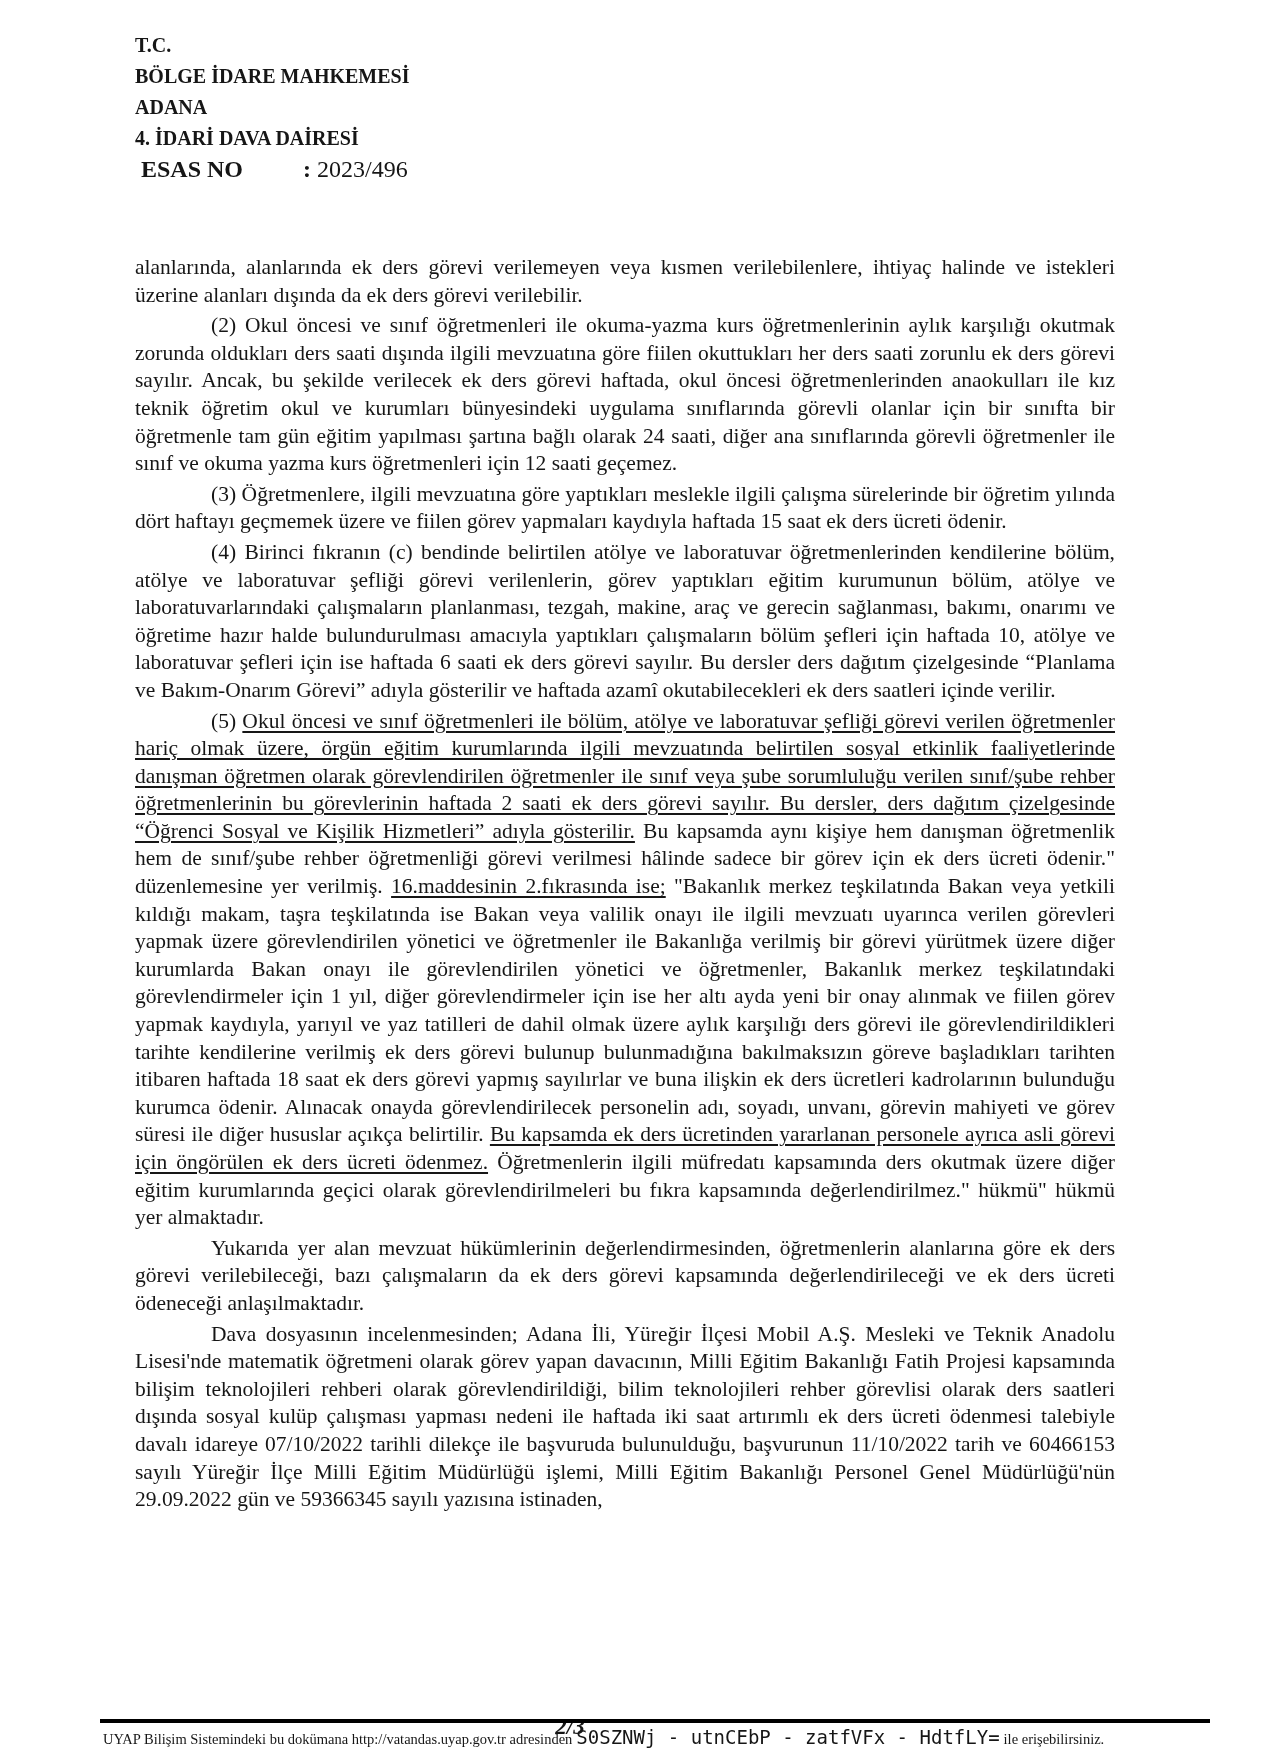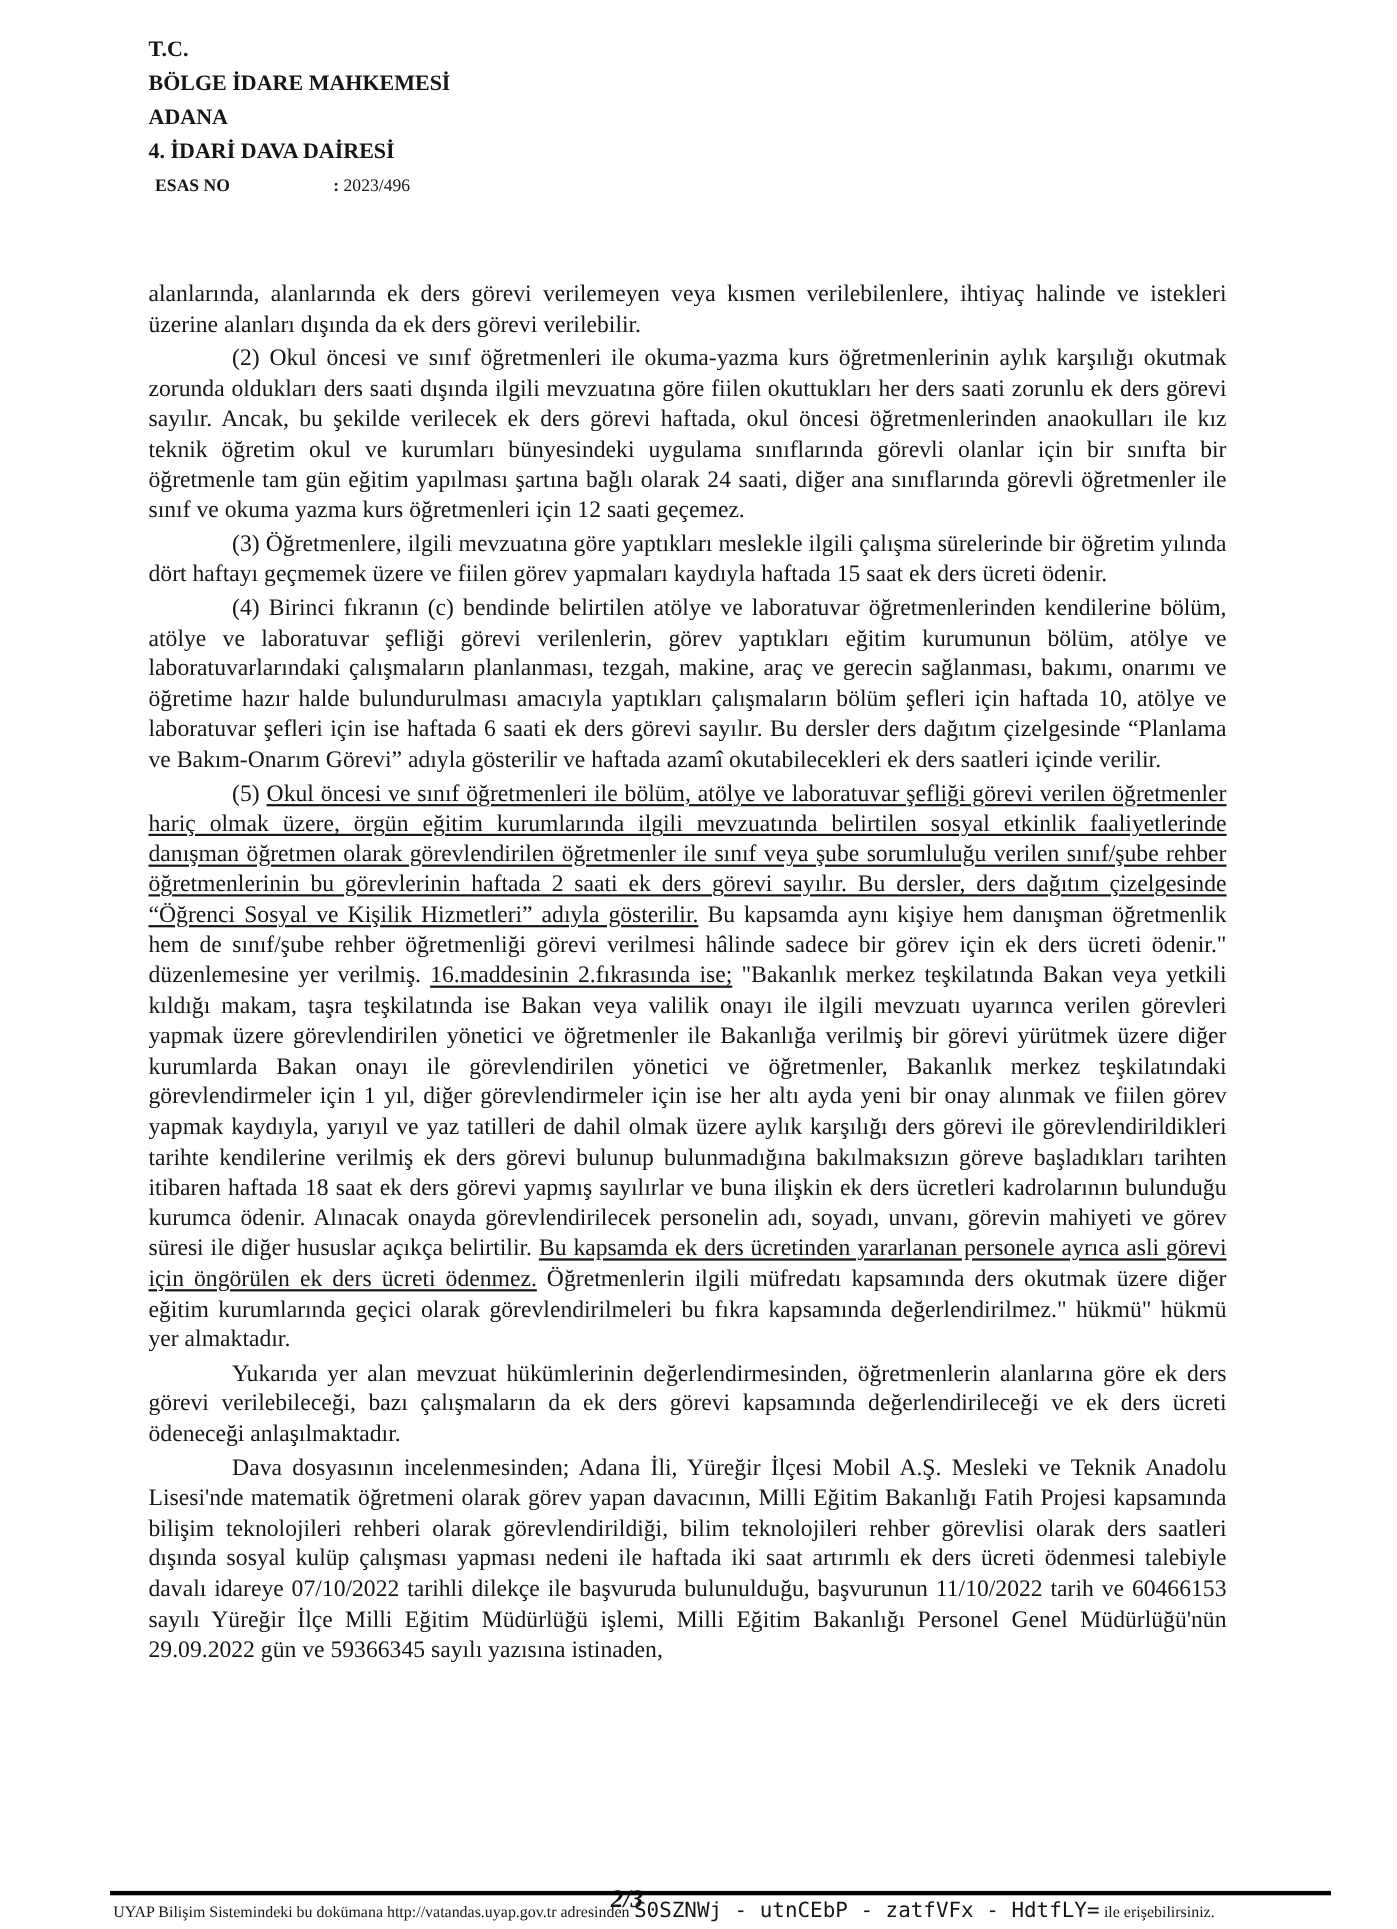--- a/index.html
+++ b/index.html
@@ -8,21 +8,21 @@
     width:1270px;height:1754px;
     background:#ffffff;
     font-family:"Liberation Serif", serif;
     color:#161616;
     margin:0 auto;
     overflow:hidden;
   }
   
   .header{position:absolute;left:135px;top:30px;width:330px;}
   .hline{text-align:left;font-weight:bold;font-size:20px;line-height:31px;white-space:nowrap;}
-  .case-row{font-size:16px;line-height:31px;padding-left:6px;white-space:nowrap;}
+  .case-row{font-size:24px;line-height:31px;padding-left:6px;white-space:nowrap;}
   .case-row .lbl{display:inline-block;width:162px;font-weight:bold;}
   .case-row .colon{font-weight:bold;}
   .case-row .val{font-weight:normal;}
   
   .docbody{
     position:absolute;left:135px;top:254px;width:980px;
     font-size:21.5px;line-height:27.6px;
     text-align:justify;
   }
   .para{margin:0 0 3px 0;}

